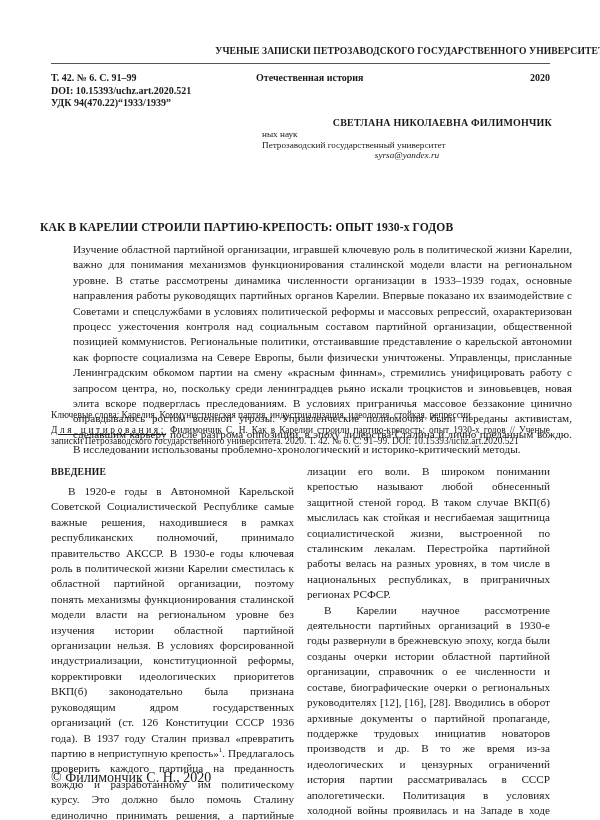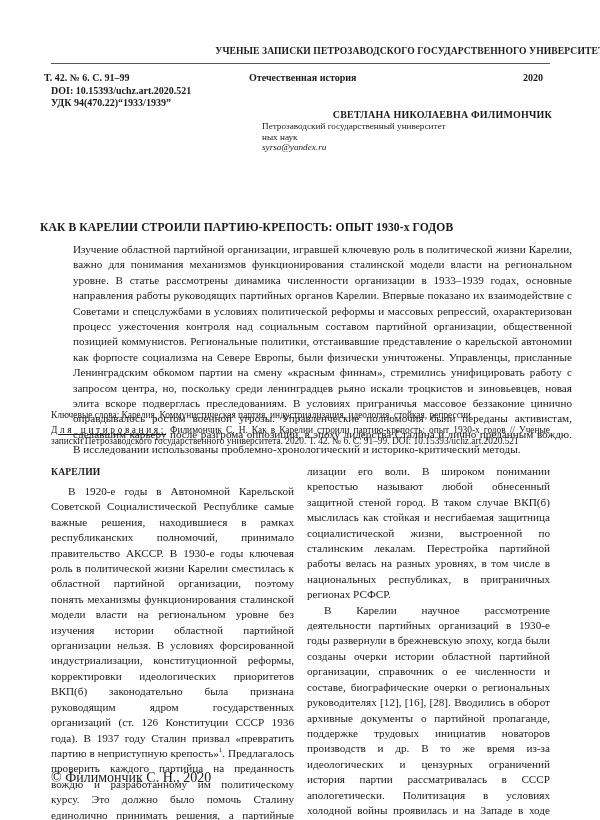--- a/index.html
+++ b/index.html
@@ -2,27 +2,27 @@
 <html><head>
 <meta charset="utf-8">
 <style>
   html, body { margin: 0; padding: 0; background: #ffffff; }
   body { width: 600px; height: 820px; position: relative; overflow: hidden;
          font-family: "Liberation Serif", "DejaVu Serif", serif; color: #1a1a1a; }
   .abs { position: absolute; }
   .journal-name { left: 11px; width: 600px; top: 45px; text-align: right; font-weight: bold;
                   font-size: 9.6px; letter-spacing: 0.1px; }
   .rule { left: 51px; width: 499px; top: 63px; height: 0; border-top: 1px solid #555; }
-  .meta-row { left: 44px; width: 499px; top: 72px; font-size: 10px; font-weight: bold;
+  .meta-row { left: 51px; width: 499px; top: 72px; font-size: 10px; font-weight: bold;
               display: flex; justify-content: space-between; }
   .meta-row .sec { position: absolute; left: 205px; }
   .doi { left: 51px; top: 85px; font-size: 10px; line-height: 12px; font-weight: bold; }
   .author { left: 262px; width: 290px; top: 110px; font-size: 9.2px; line-height: 10.4px; }
-  .author .name { text-align: right; font-weight: bold; font-size: 10px; margin-bottom: 1px; letter-spacing: 0.2px; }
-  .author .email { font-style: italic; }
+  .author .name { text-align: right; font-weight: bold; font-size: 10px; margin-bottom: 1px; letter-spacing: 0.2px; margin-top: 8px; }
+  .author .email { font-style: italic; text-align: center; }
   .title { left: 40px; width: 520px; top: 221px; font-weight: bold; font-size: 11.6px; letter-spacing: 0.1px; }
   .abstract { left: 51px; width: 499px; top: 242px; font-size: 11.2px; line-height: 15.4px; text-align: justify; margin-left: 22px; }
   .keywords { left: 51px; width: 499px; top: 410px; font-size: 9.4px; line-height: 11px; }
   .citation { left: 51px; width: 499px; top: 425px; font-size: 9.4px; line-height: 11px; text-align: justify; }
   .citation .lbl { letter-spacing: 2.6px; text-decoration: underline; }
   .section-head { left: 51px; top: 466px; font-weight: bold; font-size: 9.6px; letter-spacing: 0.2px; }
   .col { width: 243px; font-size: 11.2px; line-height: 15.4px; text-align: justify; hyphens: manual; }
   .col-left { left: 51px; top: 484px; }
   .col-right { left: 307px; top: 464px; }
   .col p { margin: 0; text-indent: 17px; }
@@ -42,37 +42,37 @@
   <span>2020</span>
 </div>
 
 <div class="abs doi">
   <div>DOI: 10.15393/uchz.art.2020.521</div>
   <div>УДК 94(470.22)“1933/1939”</div>
 </div>
 
 <div class="abs author">
   <div class="name">СВЕТЛАНА НИКОЛАЕВНА ФИЛИМОНЧИК</div>
+  <div>ных наук</div>
   <div>Петрозаводский государственный университет</div>
-  <div>ных наук</div>
   <div class="email">syrsa@yandex.ru</div>
 </div>
 
 <div class="abs title">КАК В КАРЕЛИИ СТРОИЛИ ПАРТИЮ-КРЕПОСТЬ: ОПЫТ 1930-х ГОДОВ</div>
 
 <div class="abs abstract">Изучение областной партийной организации, игравшей ключевую роль в политической жизни Карелии, важно для понимания механизмов функционирования сталинской модели власти на региональном уровне. В статье рассмотрены динамика численности организации в 1933–1939 годах, основные направления работы руководящих партийных органов Карелии. Впервые показано их взаимодействие с Советами и спецслужбами в условиях политической реформы и массовых репрессий, охарактеризован процесс ужесточения контроля над социальным составом партийной организации, общественной позицией коммунистов. Региональные политики, отстаивавшие представление о карельской автономии как форпосте социализма на Севере Европы, были физически уничтожены. Управленцы, присланные Ленинградским обкомом партии на смену «красным финнам», стремились унифицировать работу с запросом центра, но, поскольку среди ленинградцев рьяно искали троцкистов и зиновьевцев, новая элита вскоре подверглась преследованиям. В условиях приграничья массовое беззаконие цинично оправдывалось ростом военной угрозы. Управленческие полномочия были переданы активистам, сделавшим карьеру после разгрома оппозиции, в эпоху лидерства Сталина и лично преданным вождю. В исследовании использованы проблемно-хронологический и историко-критический методы.</div>
 
 <div class="abs keywords">Ключевые слова: Карелия, Коммунистическая партия, индустриализация, идеология, стойкая, репрессии</div>
 
 <div class="abs citation">
   <span class="lbl">Для цитирования:</span>
   <span>Филимончик С. Н. Как в Карелии строили партию-крепость: опыт 1930-х годов // Ученые записки Петрозаводского государственного университета. 2020. Т. 42. № 6. С. 91–99. DOI: 10.15393/uchz.art.2020.521</span>
 </div>
 
-<div class="abs section-head">КАРЕЛИИ</div>
+<div class="abs section-head">ВВЕДЕНИЕ</div>
 
 <div class="abs col col-left">
   <p><span>В 1920-е годы в Автономной Карельской Советской Социалистической Республике самые важные решения, находившиеся в рамках республиканских полномочий, принимало правительство АКССР. В 1930-е годы ключевая роль в политической жизни Карелии сместилась к областной партийной организации, поэтому понять механизмы функционирования сталинской модели власти на региональном уровне без изучения истории областной партийной организации нельзя. В условиях форсированной индустриализации, конституционной реформы, корректировки идеологических приоритетов ВКП(б) законодательно была признана руководящим ядром государственных организаций (ст. 126 Конституции СССР 1936 года). В 1937 году Сталин призвал «превратить партию в неприступную крепость»</span><sup>1</sup><span>. Предлагалось проверить каждого партийца на преданность вождю и разработанному им политическому курсу. Это должно было помочь Сталину единолично принимать решения, а партийные органы служили бы инструментом реа-</span></p>
 </div>
 
 <div class="abs col col-right">
   <p class="noindent">лизации его воли. В широком понимании крепостью называют любой обнесенный защитной стеной город. В таком случае ВКП(б) мыслилась как стойкая и несгибаемая защитница социалистической жизни, выстроенной по сталинским лекалам. Перестройка партийной работы велась на разных уровнях, в том числе в национальных республиках, в приграничных регионах РСФСР.</p>
   <p>В Карелии научное рассмотрение деятельности партийных организаций в 1930-е годы развернули в брежневскую эпоху, когда были созданы очерки истории областной партийной организации, справочник о ее численности и составе, биографические очерки о региональных руководителях [12], [16], [28]. Вводились в оборот архивные документы о партийной пропаганде, поддержке трудовых инициатив новаторов производств и др. В то же время из-за идеологических и цензурных ограничений история партии рассматривалась в СССР апологетически. Политизация в условиях холодной войны проявилась и на Западе в ходе дискуссий о роли партии</p>
 </div>
 

